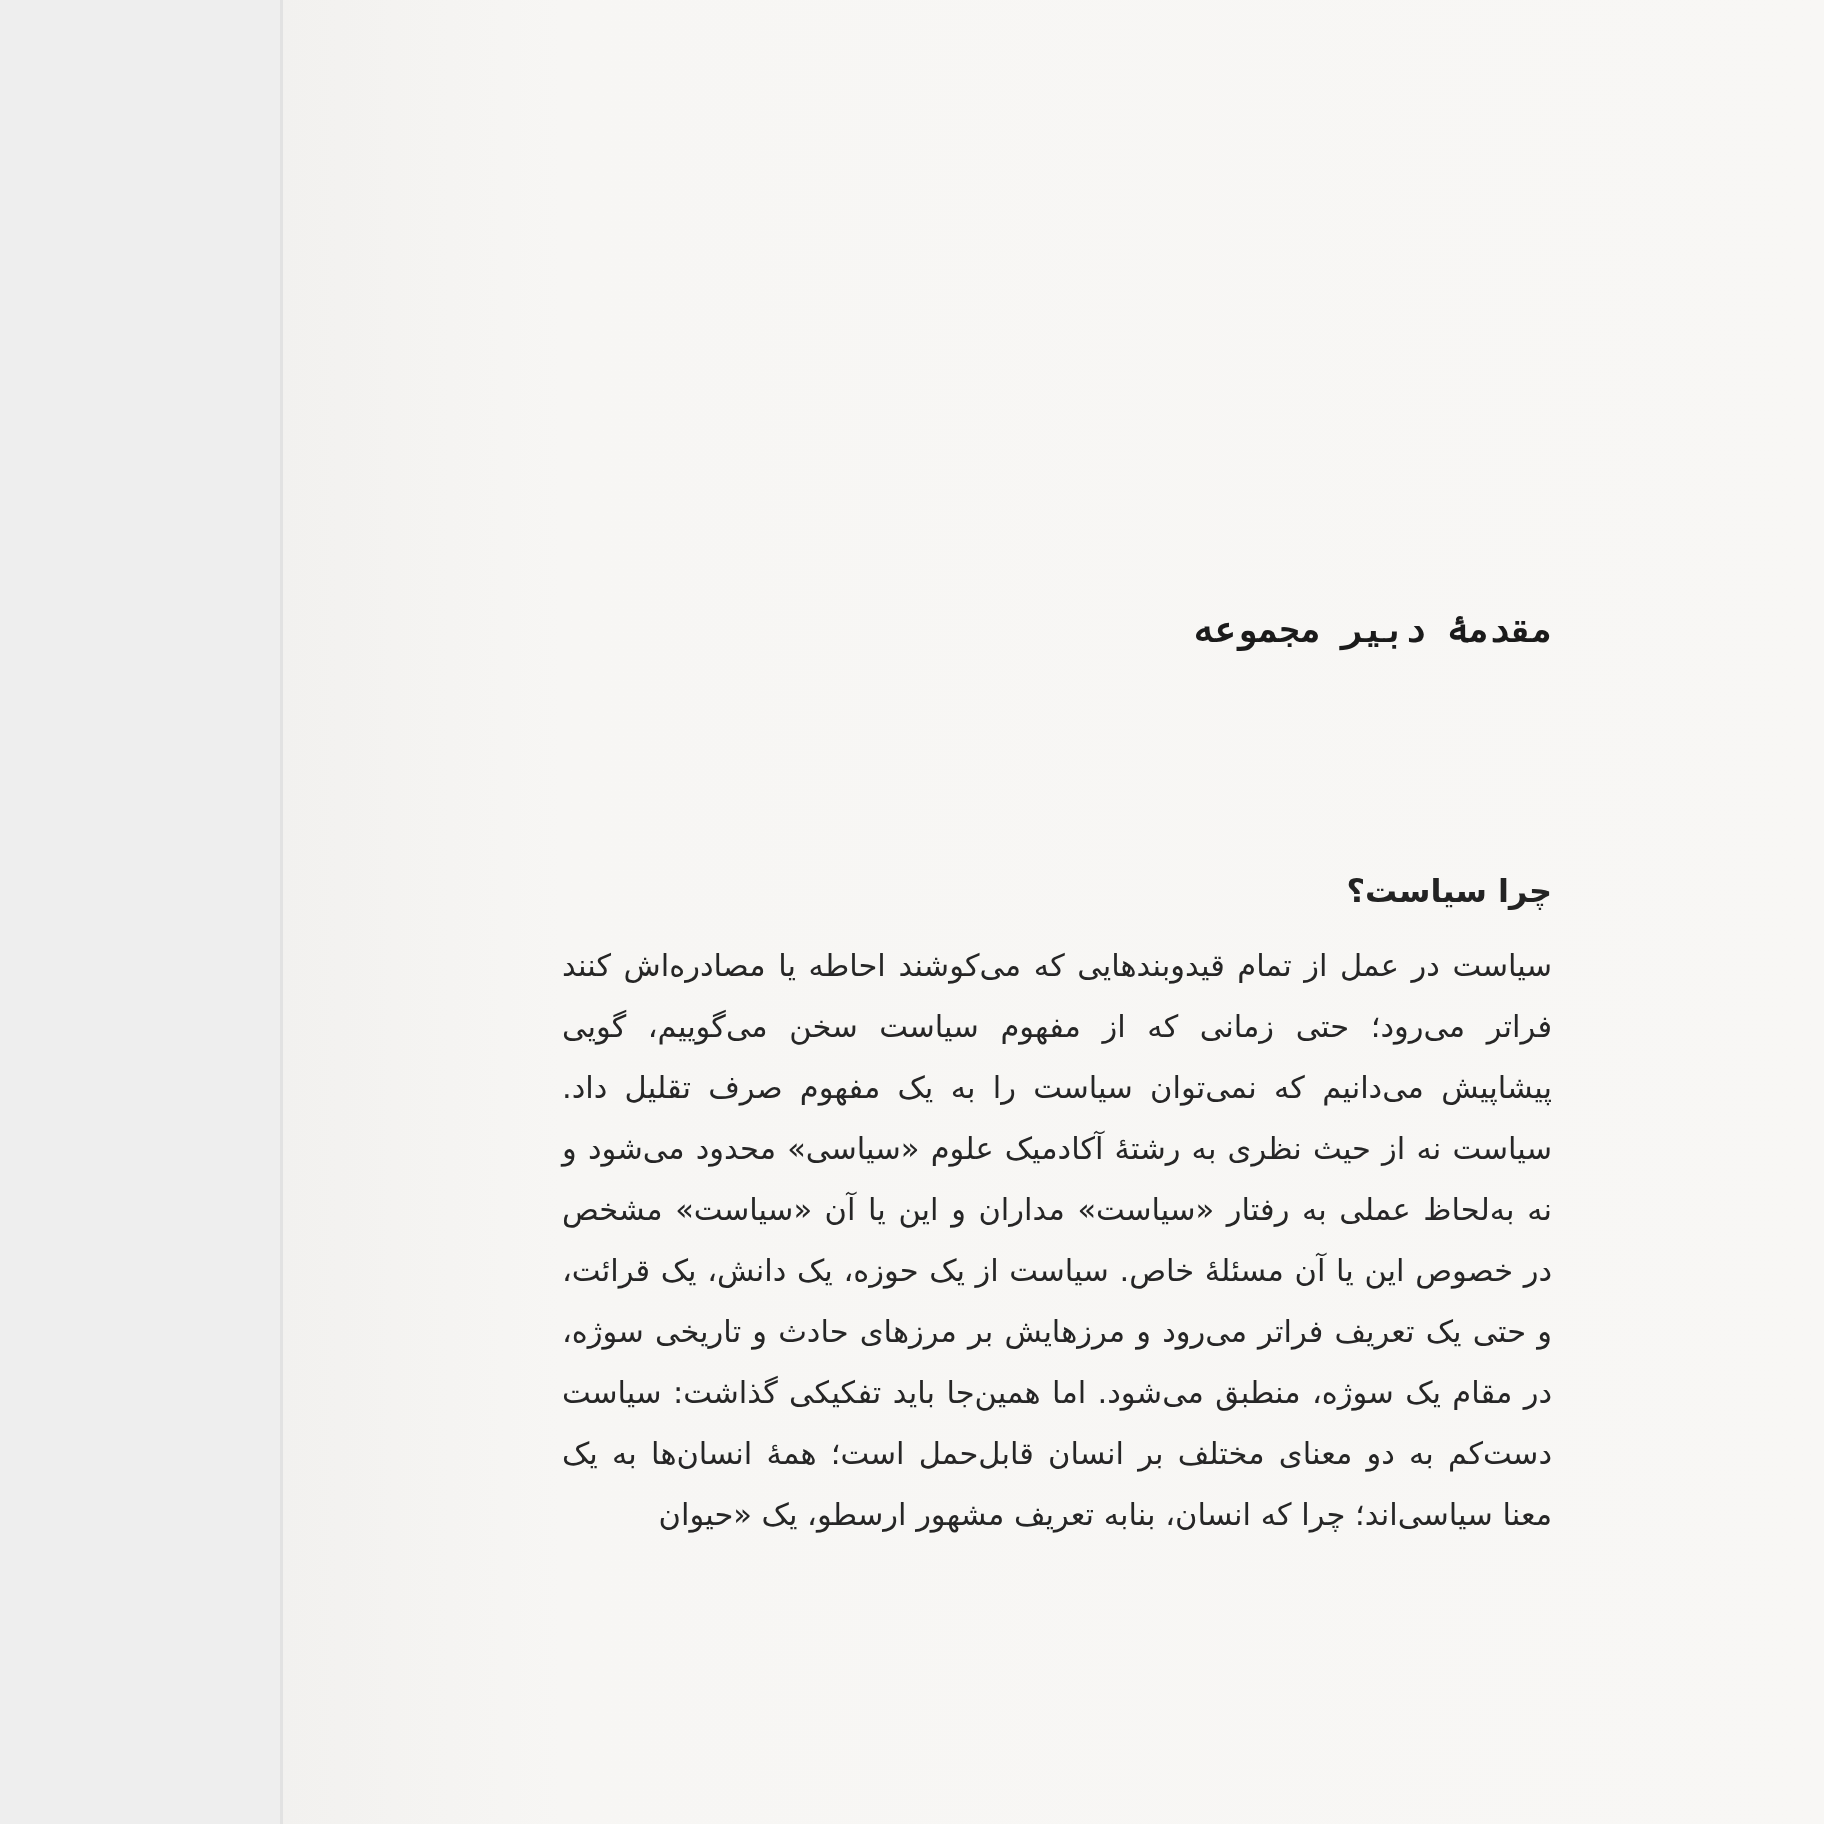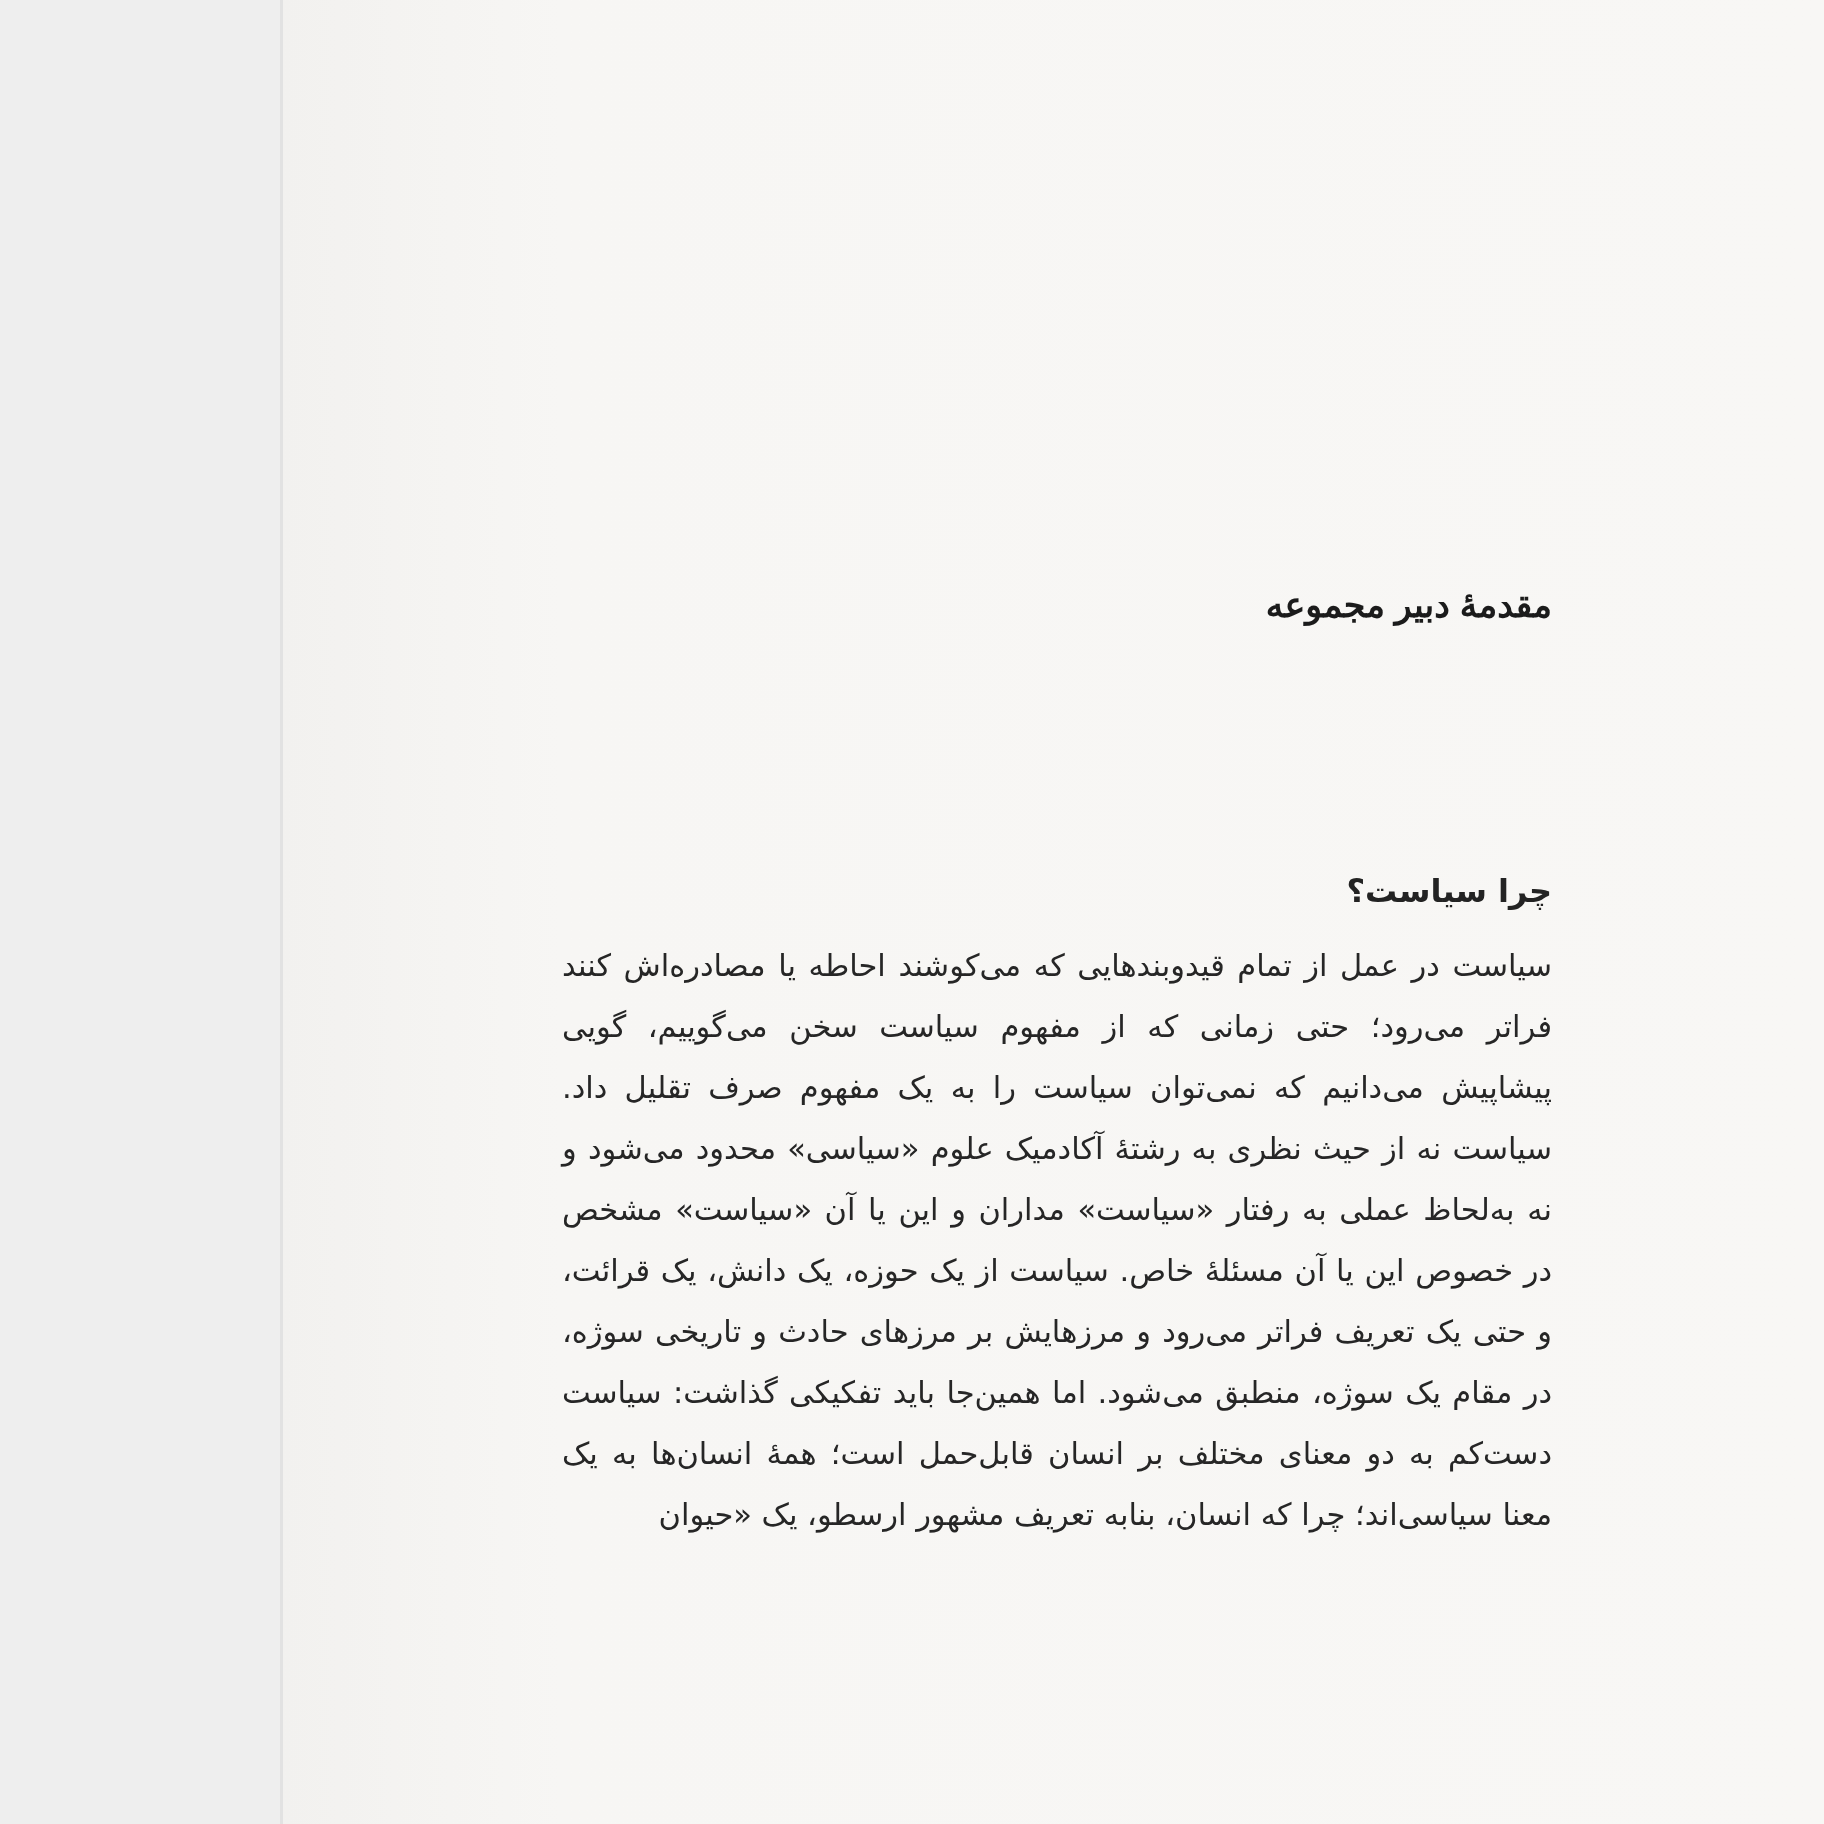--- a/index.html
+++ b/index.html
@@ -57,29 +57,29 @@
     left: 0;
     top: 0;
     right: 0;
     bottom: 0;
     background: linear-gradient(90deg, #f2f1ef 0%, #f7f6f4 18%, #f8f7f5 100%);
   }
 
   
   .chapter-title {
     position: absolute;
-    top: 585px;
+    top: 610px;
     right: 272px;
     font-size: 35px;
     font-weight: bold;
     color: #1b1b1b;
     letter-spacing: 0.5px;
     direction: rtl;
     text-align: left;
-    font-family: Liberation Sans, sans-serif;
+    font-family: Liberation Mono, monospace;
   }
 
   
   .section-title {
     position: absolute;
     top: 872px;
     right: 272px;
     font-size: 32px;
     font-weight: bold;
     color: #232323;

